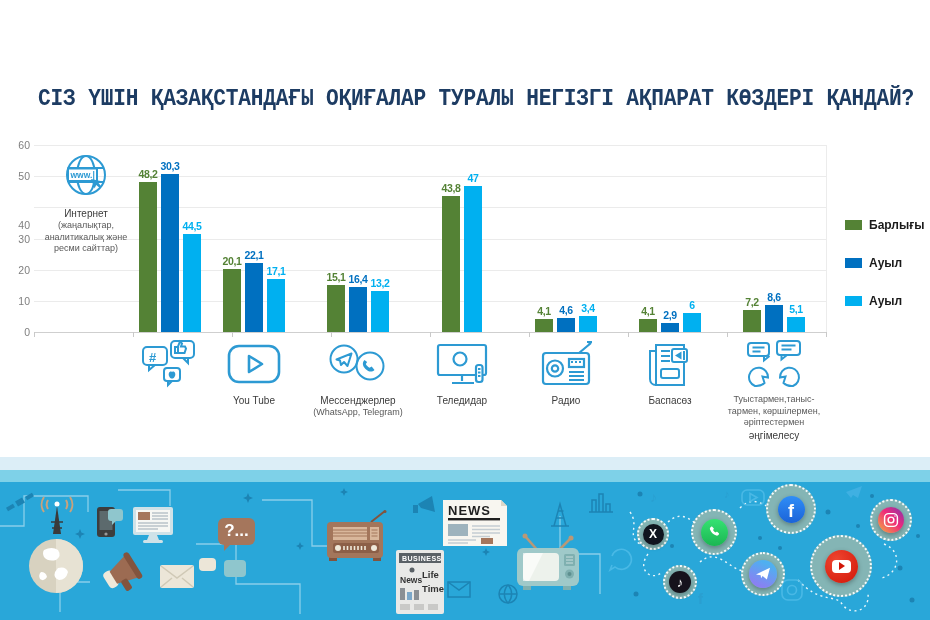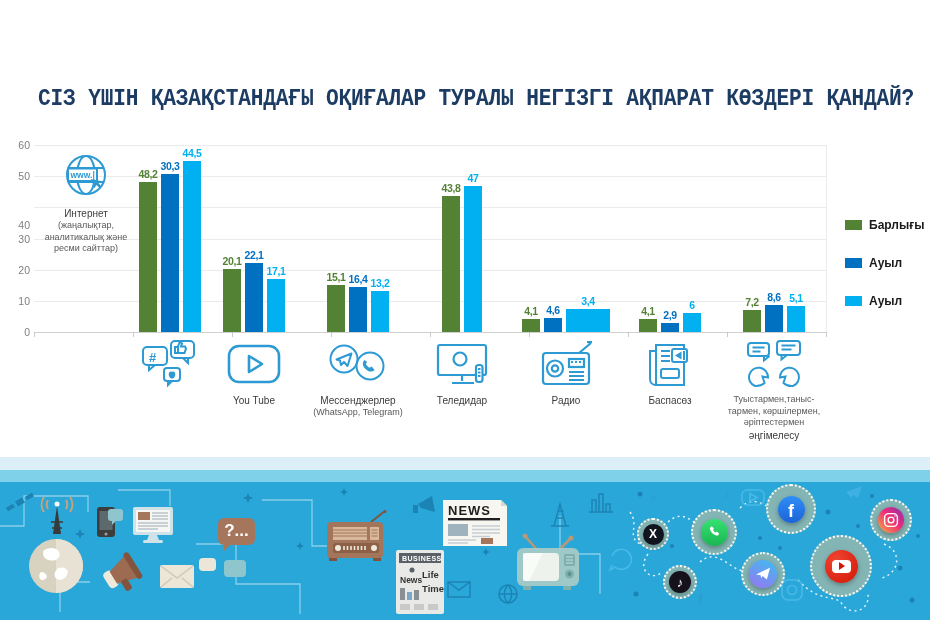--- a/index.html
+++ b/index.html
@@ -119,21 +119,21 @@
           </div>
         </div>
         <div class="group">
           <div class="bars">
             <div class="bar" style="height: 150.223px; background: rgb(84, 130, 53);">
               <span class="bar-label" style="color: rgb(84, 130, 53);">48,2</span>
             </div>
             <div class="bar" style="height: 158.015px; background: rgb(0, 112, 192);">
               <span class="bar-label" style="color: rgb(0, 112, 192);">30,3</span>
             </div>
-            <div class="bar" style="height: 171px; background: rgb(0, 176, 240);">
+            <div class="bar" style="height: 98px; background: rgb(0, 176, 240);">
               <span class="bar-label" style="color: rgb(0, 176, 240);">44,5</span>
             </div>
           </div>
           <div class="cat-icon">
             <svg width="60" height="52" viewBox="0 0 60 52">
               <g stroke="#2d9ad3" stroke-width="2" fill="none">
                 <rect x="3" y="8" width="24" height="18" rx="4"></rect>
                 <path d="M9 26 v5 l6 -5"></path>
                 <rect x="31" y="2" width="23" height="17" rx="4"></rect>
                 <path d="M48 19 v5 l-5 -5"></path>
@@ -222,21 +222,21 @@
           </div>
         </div>
         <div class="group">
           <div class="bars">
             <div class="bar" style="height: 12.7783px; background: rgb(84, 130, 53);">
               <span class="bar-label" style="color: rgb(84, 130, 53);">4,1</span>
             </div>
             <div class="bar" style="height: 14.3367px; background: rgb(0, 112, 192);">
               <span class="bar-label" style="color: rgb(0, 112, 192);">4,6</span>
             </div>
-            <div class="bar" style="height: 23px; background: rgb(0, 176, 240); padding-left: 26px;">
+            <div class="bar" style="height: 16px; background: rgb(0, 176, 240);">
               <span class="bar-label" style="color: rgb(0, 176, 240);">3,4</span>
             </div>
           </div>
           <div class="cat-icon">
             <svg width="58" height="48" viewBox="0 0 58 48">
               <g stroke="#2d9ad3" stroke-width="2.2" fill="none">
                 <path d="M42 12 L54 2 M50 1 h5 M52.5 -1.5 v5"></path>
                 <rect x="6" y="12" width="46" height="31" rx="3"></rect>
                 <circle cx="18" cy="27.5" r="8"></circle>
                 <circle cx="18" cy="27.5" r="3.2"></circle>
@@ -279,21 +279,21 @@
           </div>
         </div>
         <div class="group">
           <div class="bars">
             <div class="bar" style="height: 22.44px; background: rgb(84, 130, 53);">
               <span class="bar-label" style="color: rgb(84, 130, 53);">7,2</span>
             </div>
             <div class="bar" style="height: 26.8033px; background: rgb(0, 112, 192);">
               <span class="bar-label" style="color: rgb(0, 112, 192);">8,6</span>
             </div>
-            <div class="bar" style="height: 26px; background: rgb(0, 176, 240);">
+            <div class="bar" style="height: 15px; background: rgb(0, 176, 240);">
               <span class="bar-label" style="color: rgb(0, 176, 240);">5,1</span>
             </div>
           </div>
           <div class="cat-icon">
             <svg width="60" height="50" viewBox="0 0 60 50">
               <g stroke="#2d9ad3" stroke-width="2" fill="none">
                 <rect x="4" y="3" width="21" height="13" rx="3"></rect>
                 <path d="M8.5 7.5 h12 M8.5 11.5 h8 M20 16 v4.5 l5.5 -4.5"></path>
                 <rect x="33" y="1" width="23" height="14" rx="3"></rect>
                 <path d="M37.5 5.5 h14 M37.5 9.5 h10 M37.5 15 v4.5 l5.5 -4.5"></path>

